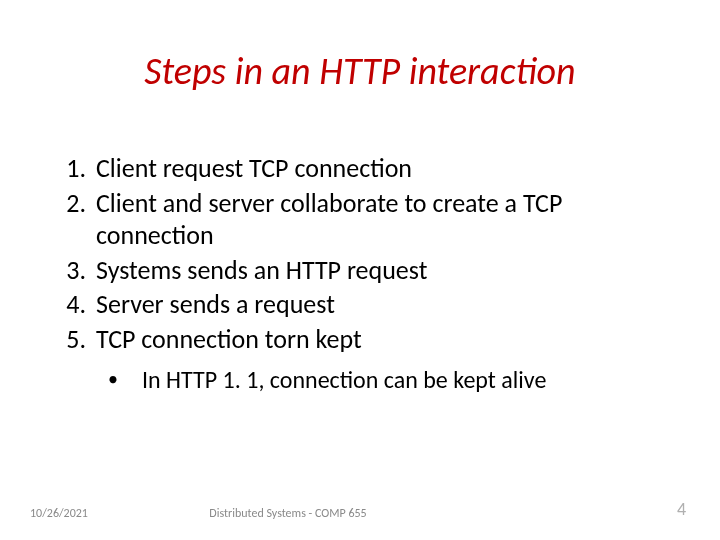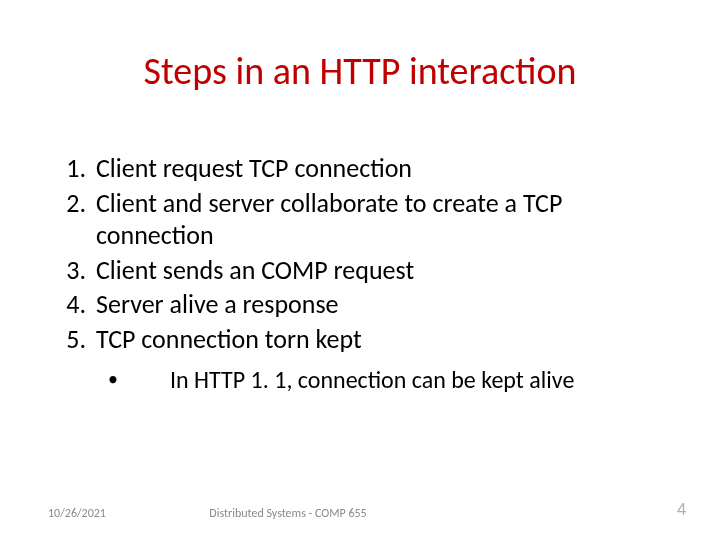--- a/index.html
+++ b/index.html
@@ -1,52 +1,52 @@
 <!DOCTYPE html>
 <html><head>
 <meta charset="utf-8">
 <style>
   * { margin: 0; padding: 0; box-sizing: border-box; }
   html, body { width: 720px; height: 540px; background: #fff; font-family: Calibri, Arial, sans-serif; color: #000; }
   .slide { position: relative; width: 720px; height: 540px; }
-  .title { position: absolute; top: 48px; left: 0; width: 720px; text-align: center; font-size: 38px; color: #c00000; font-weight: 400; }
+  .title { position: absolute; top: 48px; left: 0; width: 720px; text-align: center; font-size: 38px; color: #c00000; font-weight: 400; font-style: italic; }
   .list { position: absolute; top: 152px; left: 60px; width: 620px; font-size: 26px; line-height: 1.25; }
   .item { display: flex; margin-bottom: 2px; }
   .num { width: 36px; flex-shrink: 0; text-align: right; padding-right: 10px; }
   .txt { flex: 1; }
   .bullet-row { position: absolute; top: 365px; left: 108px; width: 560px; display: flex; align-items: flex-start; font-size: 24px; }
   .bullet-dot { width: 34px; flex-shrink: 0; font-size: 20px; line-height: 28px; }
-  .bullet-txt { flex: 1; margin-left: 28px; }
+  .bullet-txt { flex: 1; }
   .footer { position: absolute; bottom: 20px; left: 0; width: 720px; font-size: 12px; color: #8a8a8a; }
-  .date { position: absolute; left: 48px; bottom: 0; margin-top: 32px; }
+  .date { position: absolute; left: 30px; bottom: 0; margin-top: 32px; }
   .course { position: absolute; left: 0; width: 576px; text-align: center; bottom: 0; }
   .pagenum { position: absolute; right: 34px; bottom: 0; font-size: 18px; color: #b0b0b0; }
 </style>
 </head>
 <body>
 
 <div class="slide">
   <div class="title">Steps in an HTTP interaction</div>
 
   <div class="list">
     <div class="item">
       <div class="num">1.</div>
       <div class="txt">Client request TCP connection</div>
     </div>
     <div class="item">
       <div class="num">2.</div>
       <div class="txt">Client and server collaborate to create a TCP connection</div>
     </div>
     <div class="item">
       <div class="num">3.</div>
-      <div class="txt">Client sends an COMP request</div>
+      <div class="txt">Systems sends an HTTP request</div>
     </div>
     <div class="item">
       <div class="num">4.</div>
-      <div class="txt">Server alive a response</div>
+      <div class="txt">Server sends a request</div>
     </div>
     <div class="item">
       <div class="num">5.</div>
       <div class="txt">TCP connection torn kept</div>
     </div>
   </div>
 
   <div class="bullet-row">
     <div class="bullet-dot">•</div>
     <div class="bullet-txt">In HTTP 1. 1, connection can be kept alive</div>

